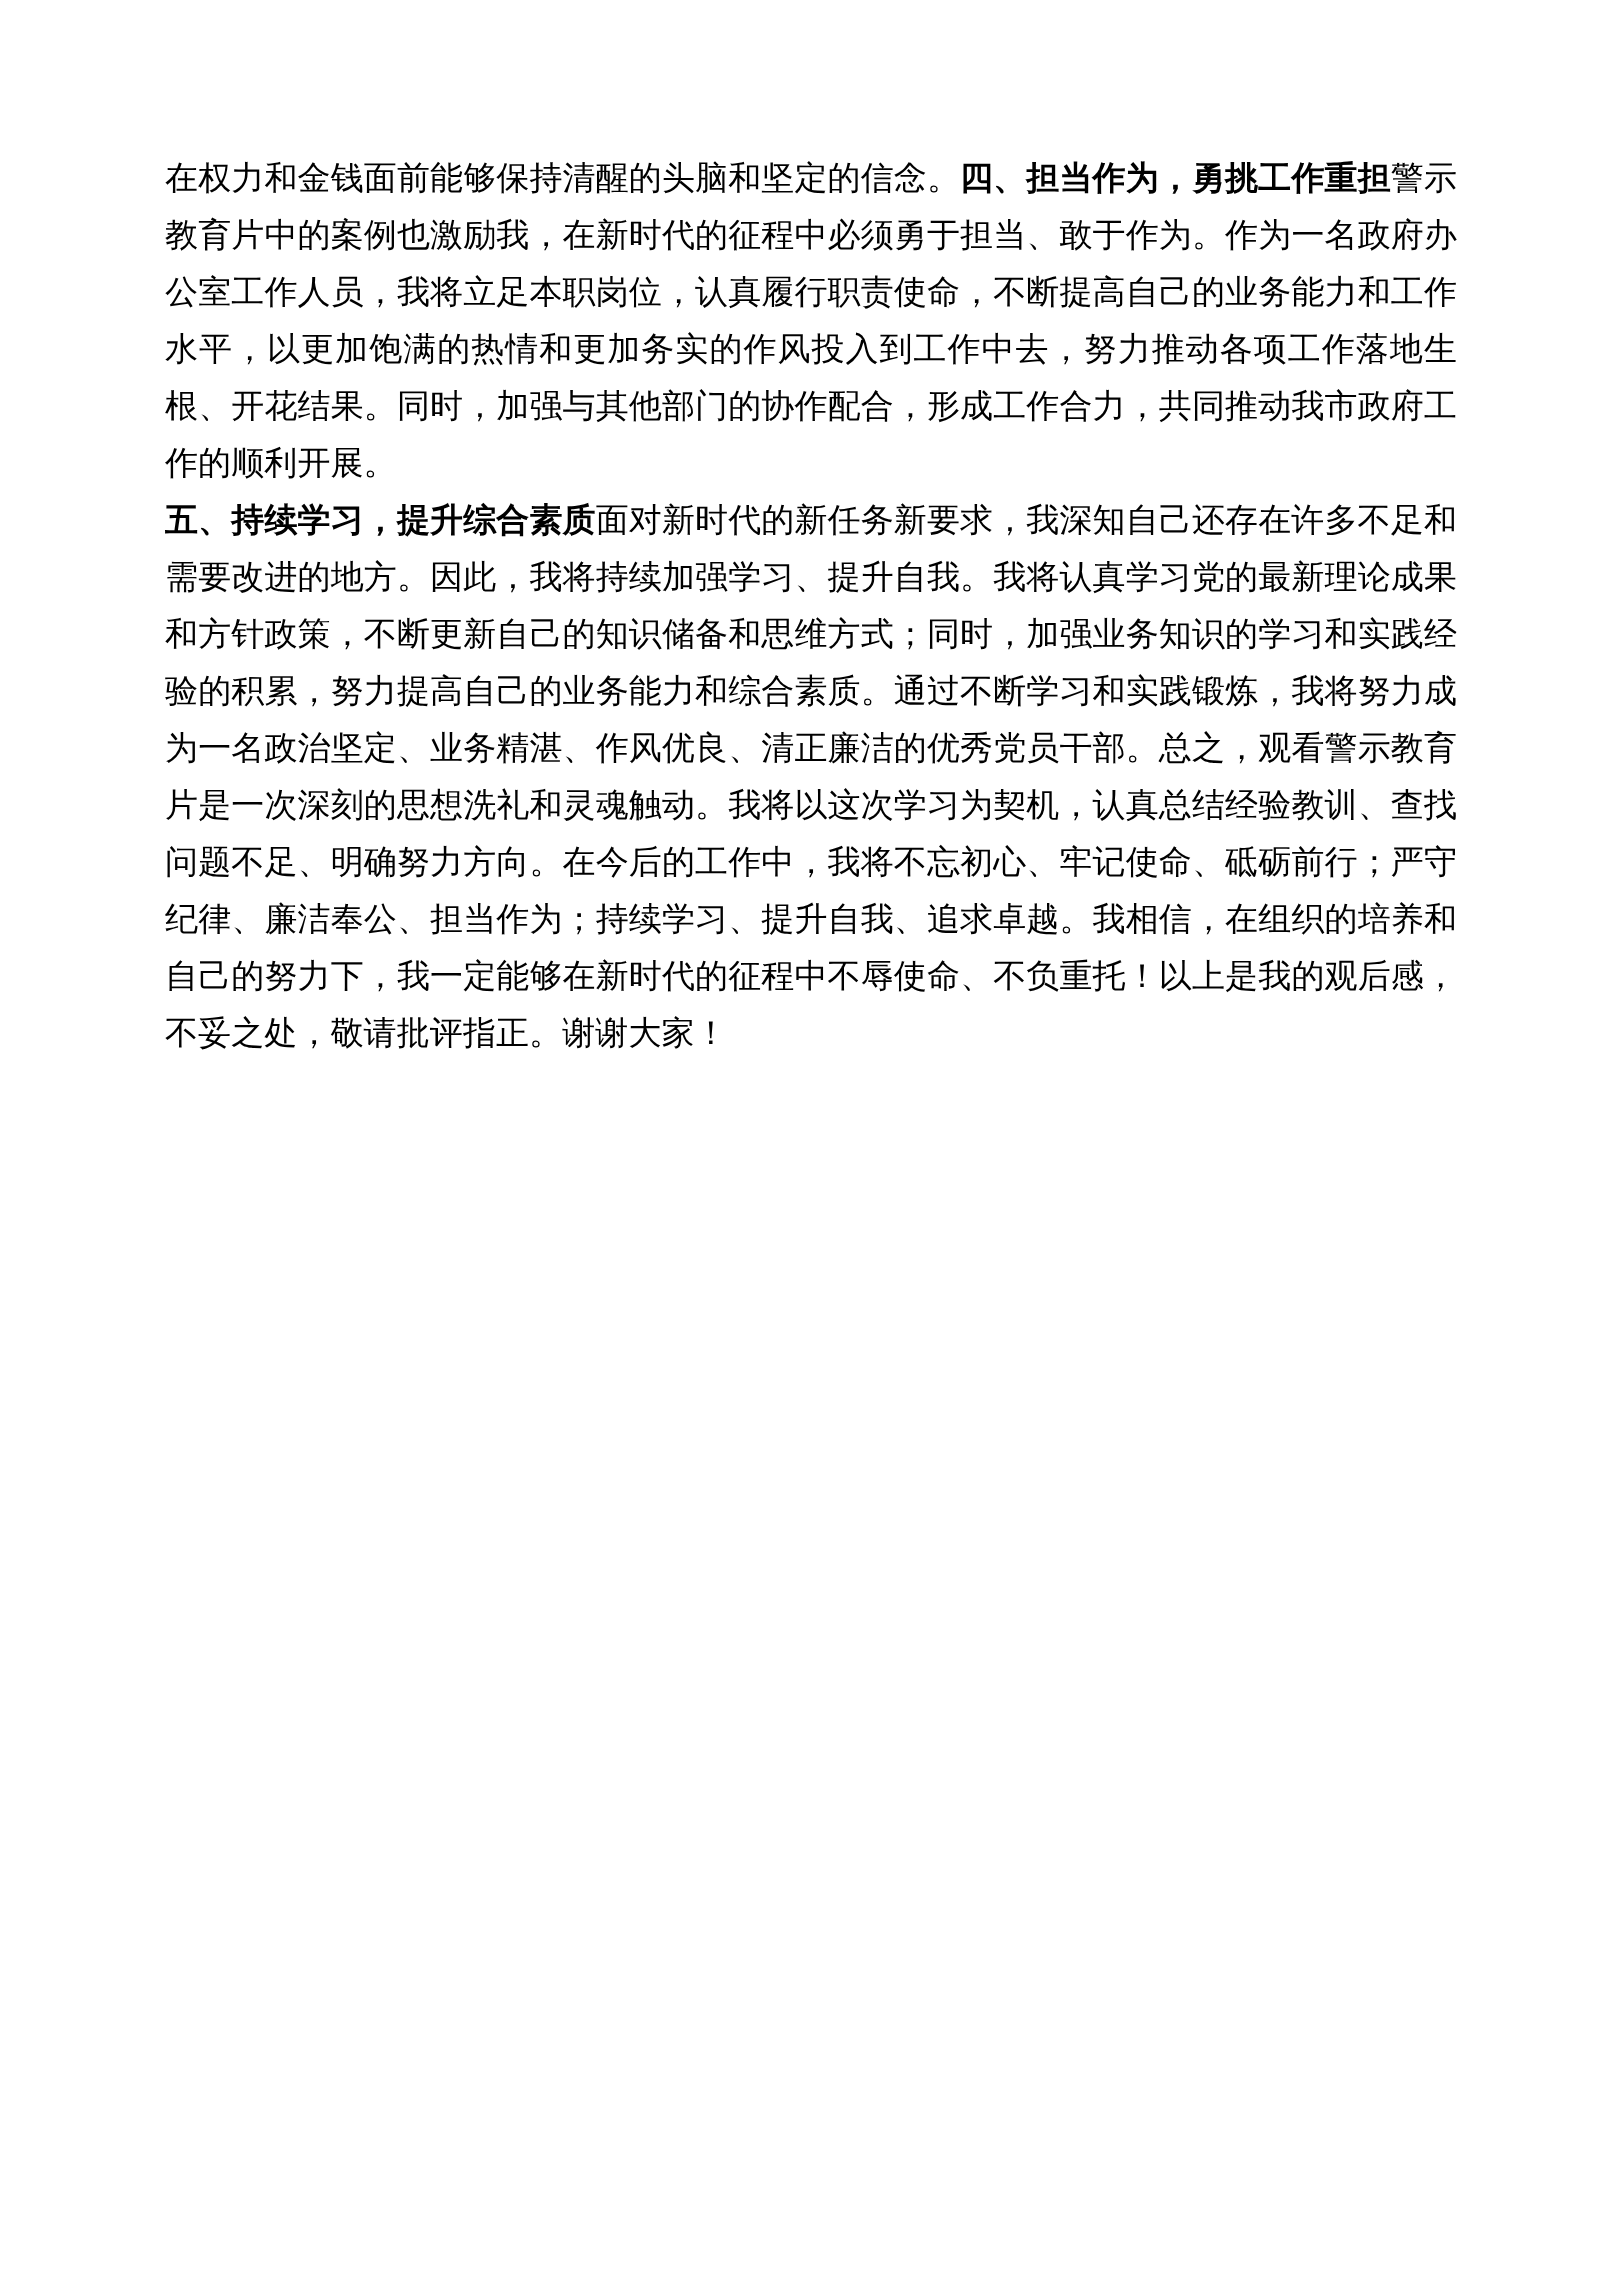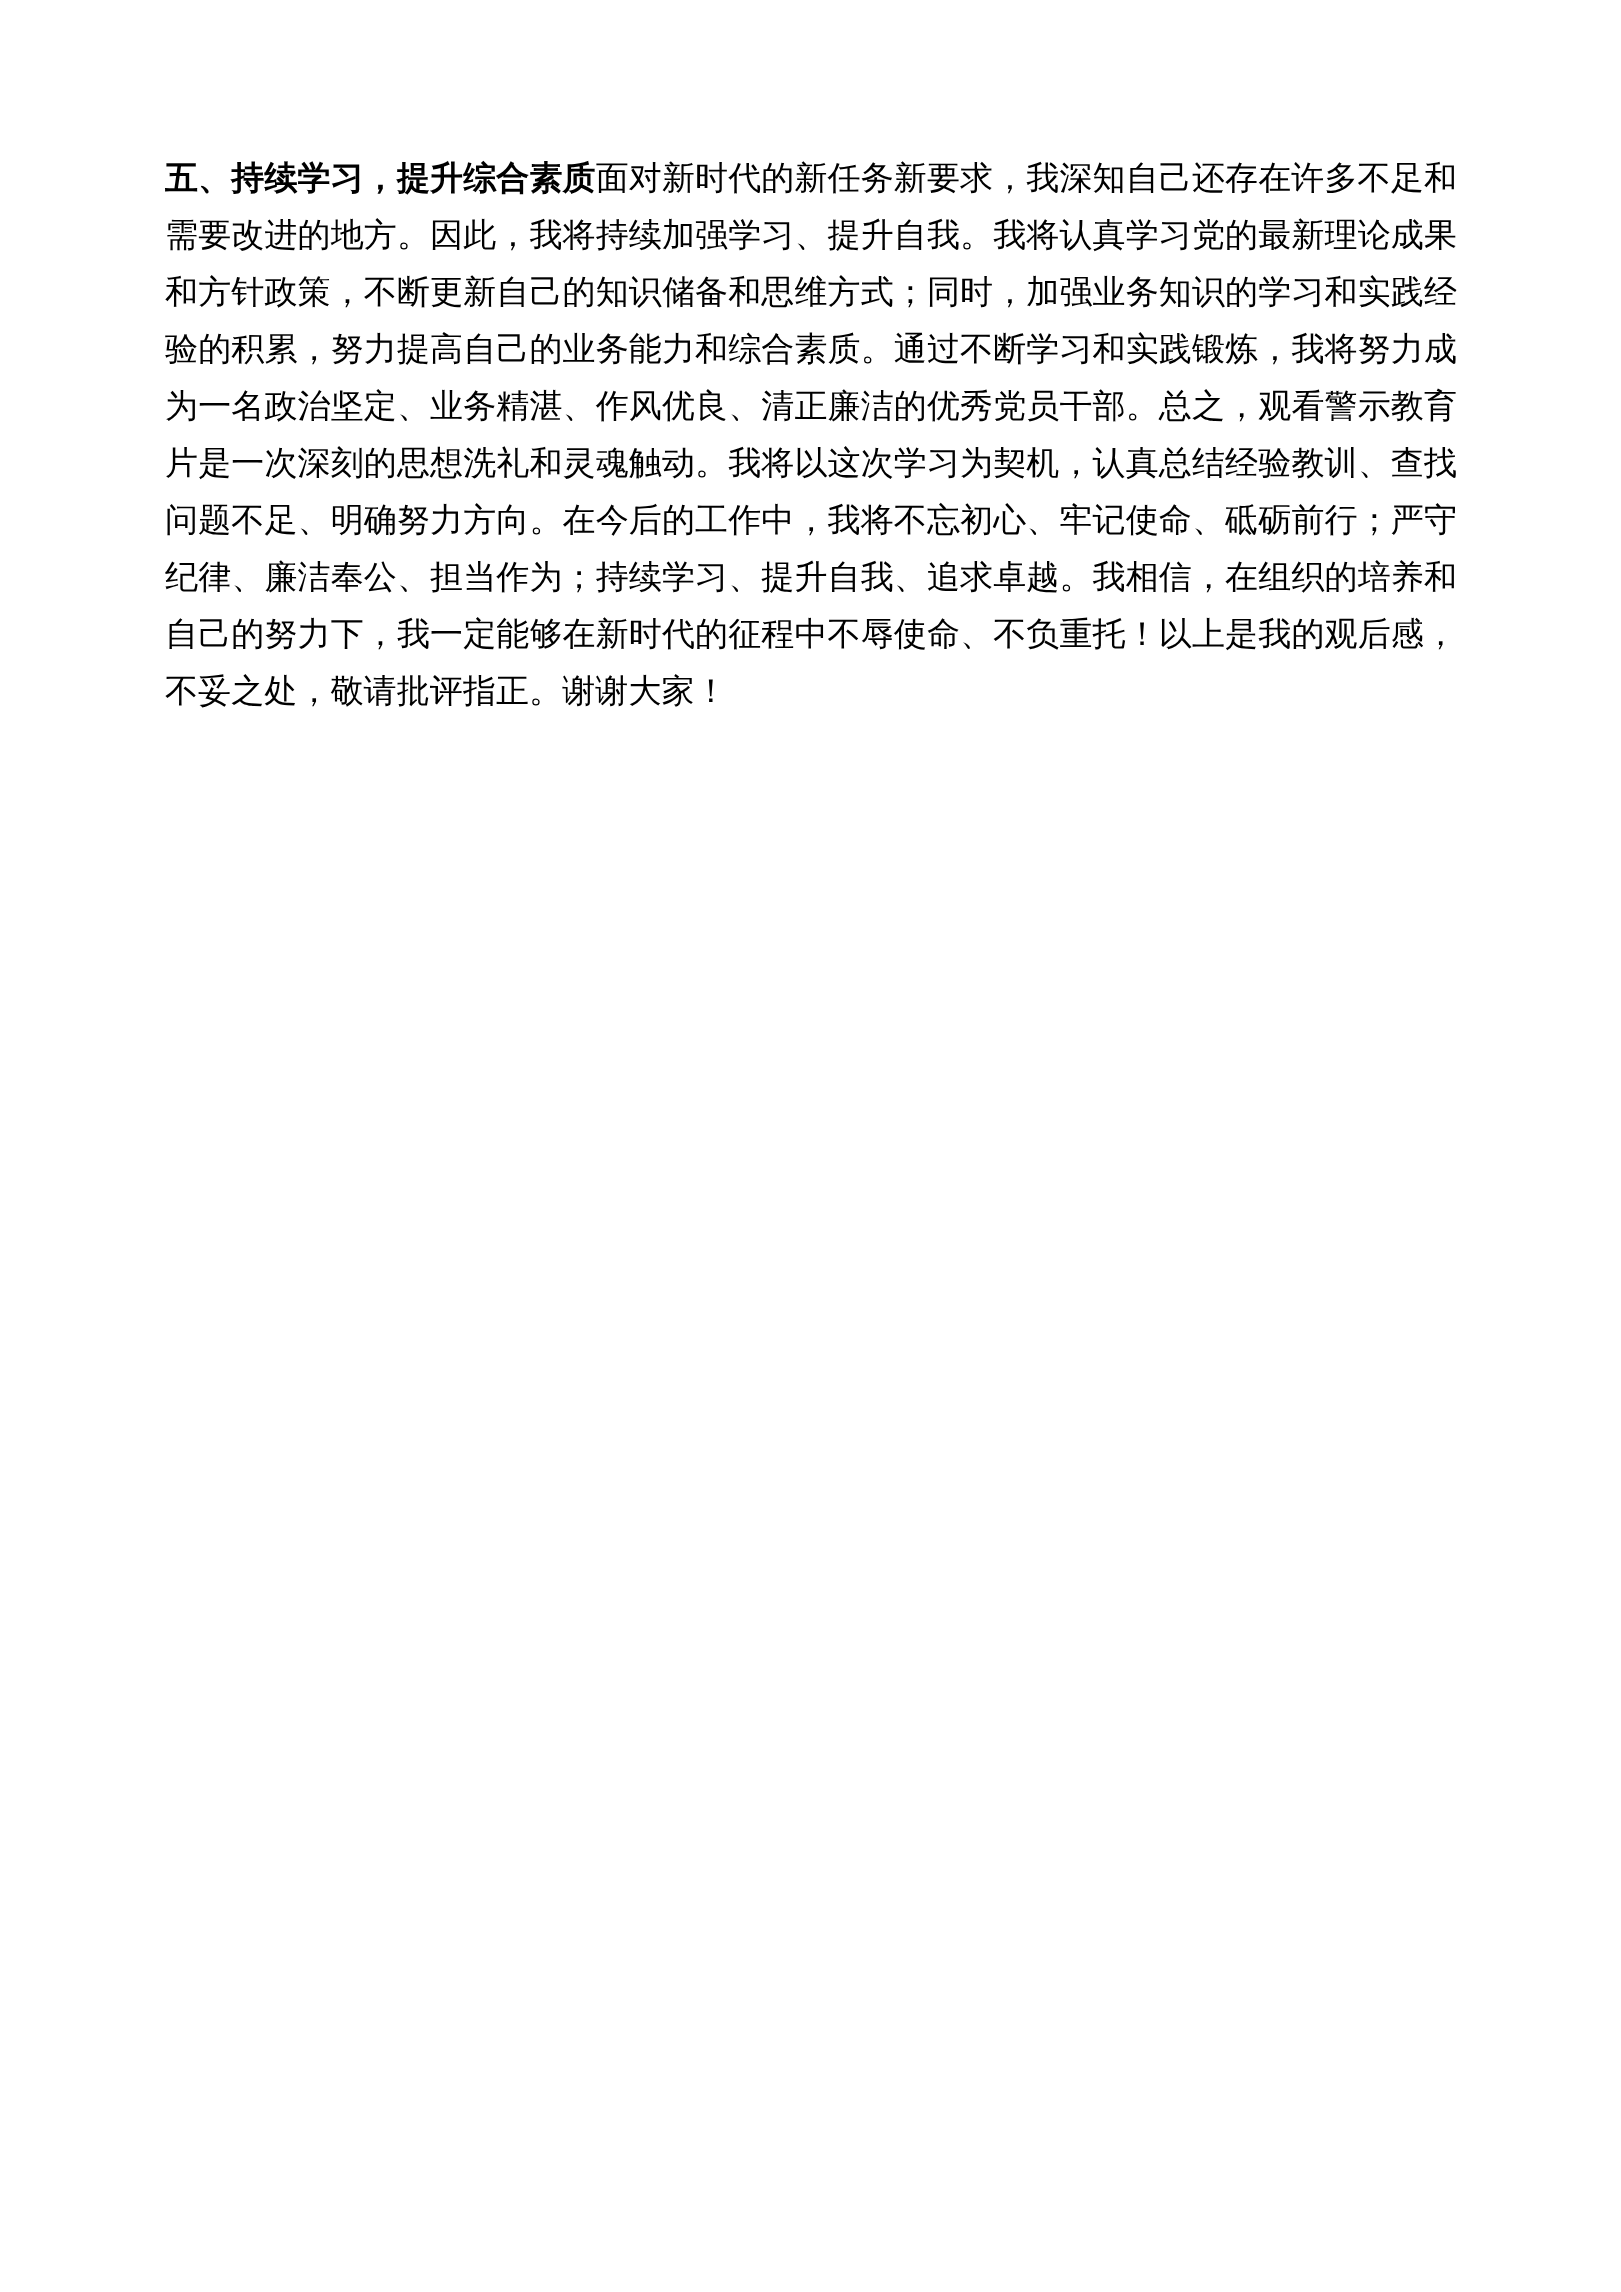--- a/index.html
+++ b/index.html
@@ -44,20 +44,23 @@
   .run {
     font-weight: 400;
   }
 </style>
 </head>
 <body>
 
 <div class="page">
   <div class="content">
 
+    <p class="para">
+      <span class="run">在权力和金钱面前能够保持清醒的头脑和坚定的信念。</span><span class="hd">四、担当作为，勇挑工作重担</span><span class="run">警示教育片中的案例也激励我，在新时代的征程中必须勇于担当、敢于作为。作为一名政府办公室工作人员，我将立足本职岗位，认真履行职责使命，不断提高自己的业务能力和工作水平，以更加饱满的热情和更加务实的作风投入到工作中去，努力推动各项工作落地生根、开花结果。同时，加强与其他部门的协作配合，形成工作合力，共同推动我市政府工作的顺利开展。</span>
+    </p>
 
     <p class="para">
       <span class="hd">五、持续学习，提升综合素质</span><span class="run">面对新时代的新任务新要求，我深知自己还存在许多不足和需要改进的地方。因此，我将持续加强学习、提升自我。我将认真学习党的最新理论成果和方针政策，不断更新自己的知识储备和思维方式；同时，加强业务知识的学习和实践经验的积累，努力提高自己的业务能力和综合素质。通过不断学习和实践锻炼，我将努力成为一名政治坚定、业务精湛、作风优良、清正廉洁的优秀党员干部。总之，观看警示教育片是一次深刻的思想洗礼和灵魂触动。我将以这次学习为契机，认真总结经验教训、查找问题不足、明确努力方向。在今后的工作中，我将不忘初心、牢记使命、砥砺前行；严守纪律、廉洁奉公、担当作为；持续学习、提升自我、追求卓越。我相信，在组织的培养和自己的努力下，我一定能够在新时代的征程中不辱使命、不负重托！以上是我的观后感，不妥之处，敬请批评指正。谢谢大家！</span>
     </p>
 
   </div>
 </div>
 
 
 </body></html>

